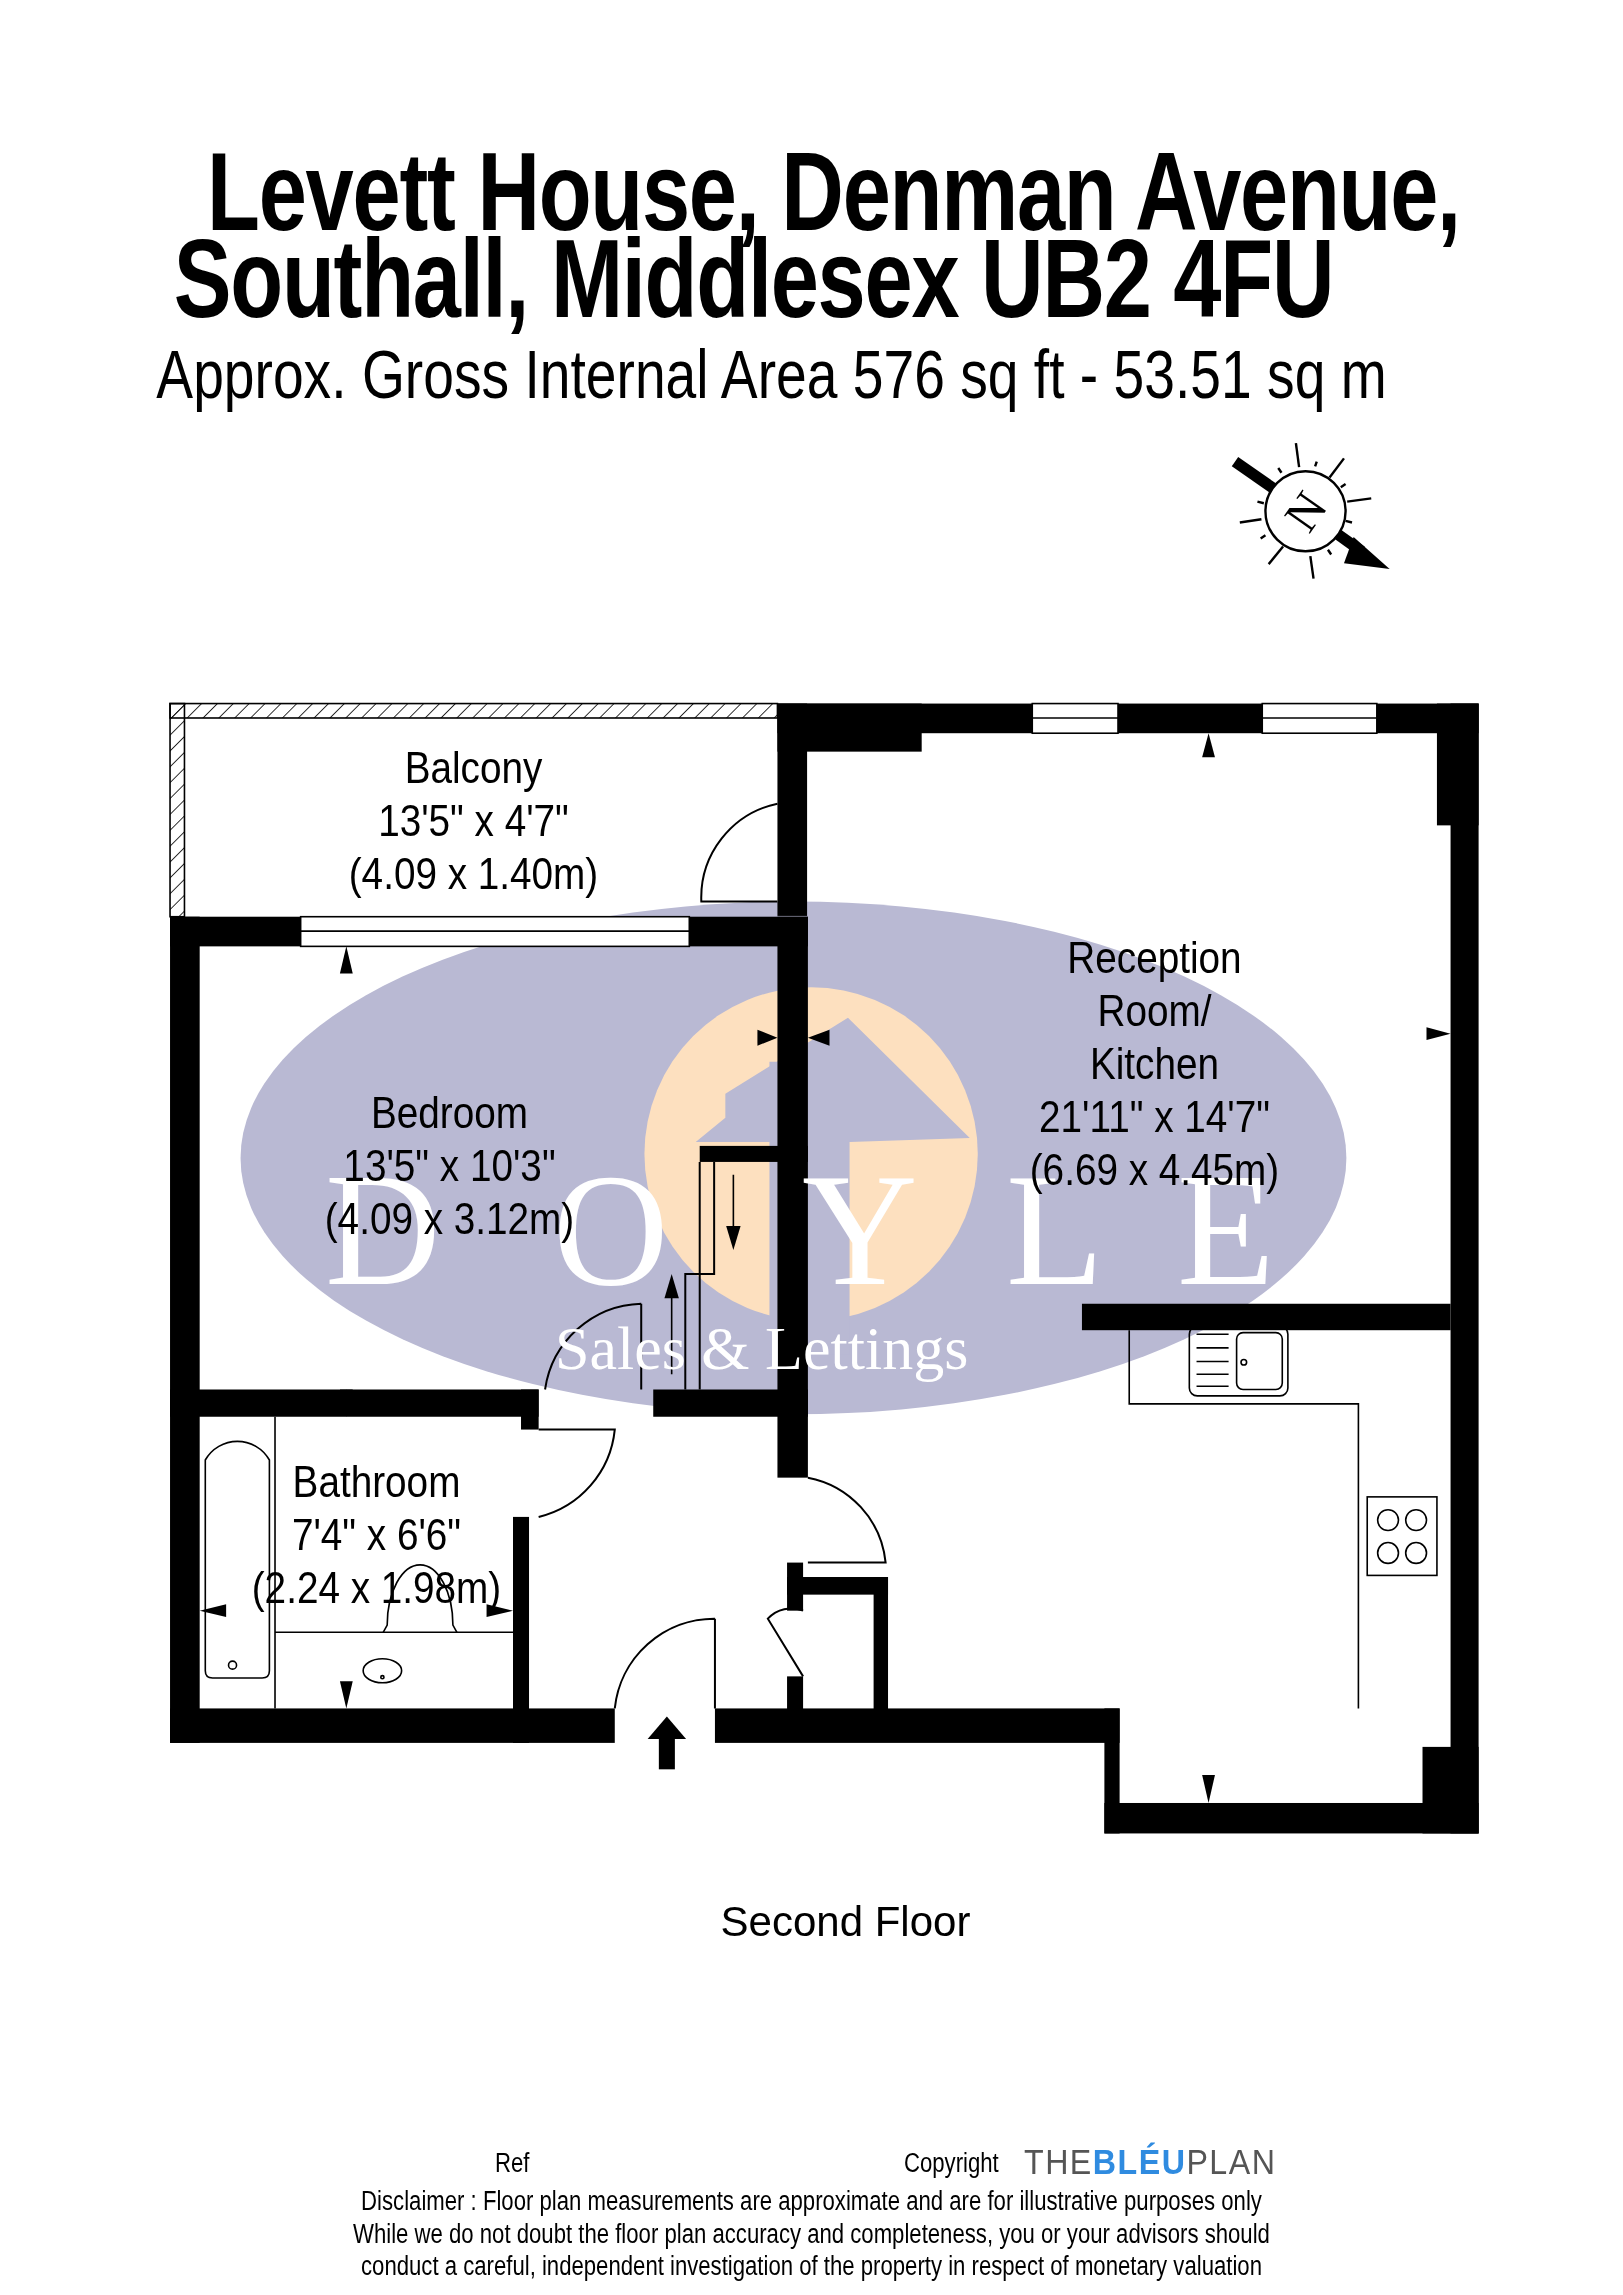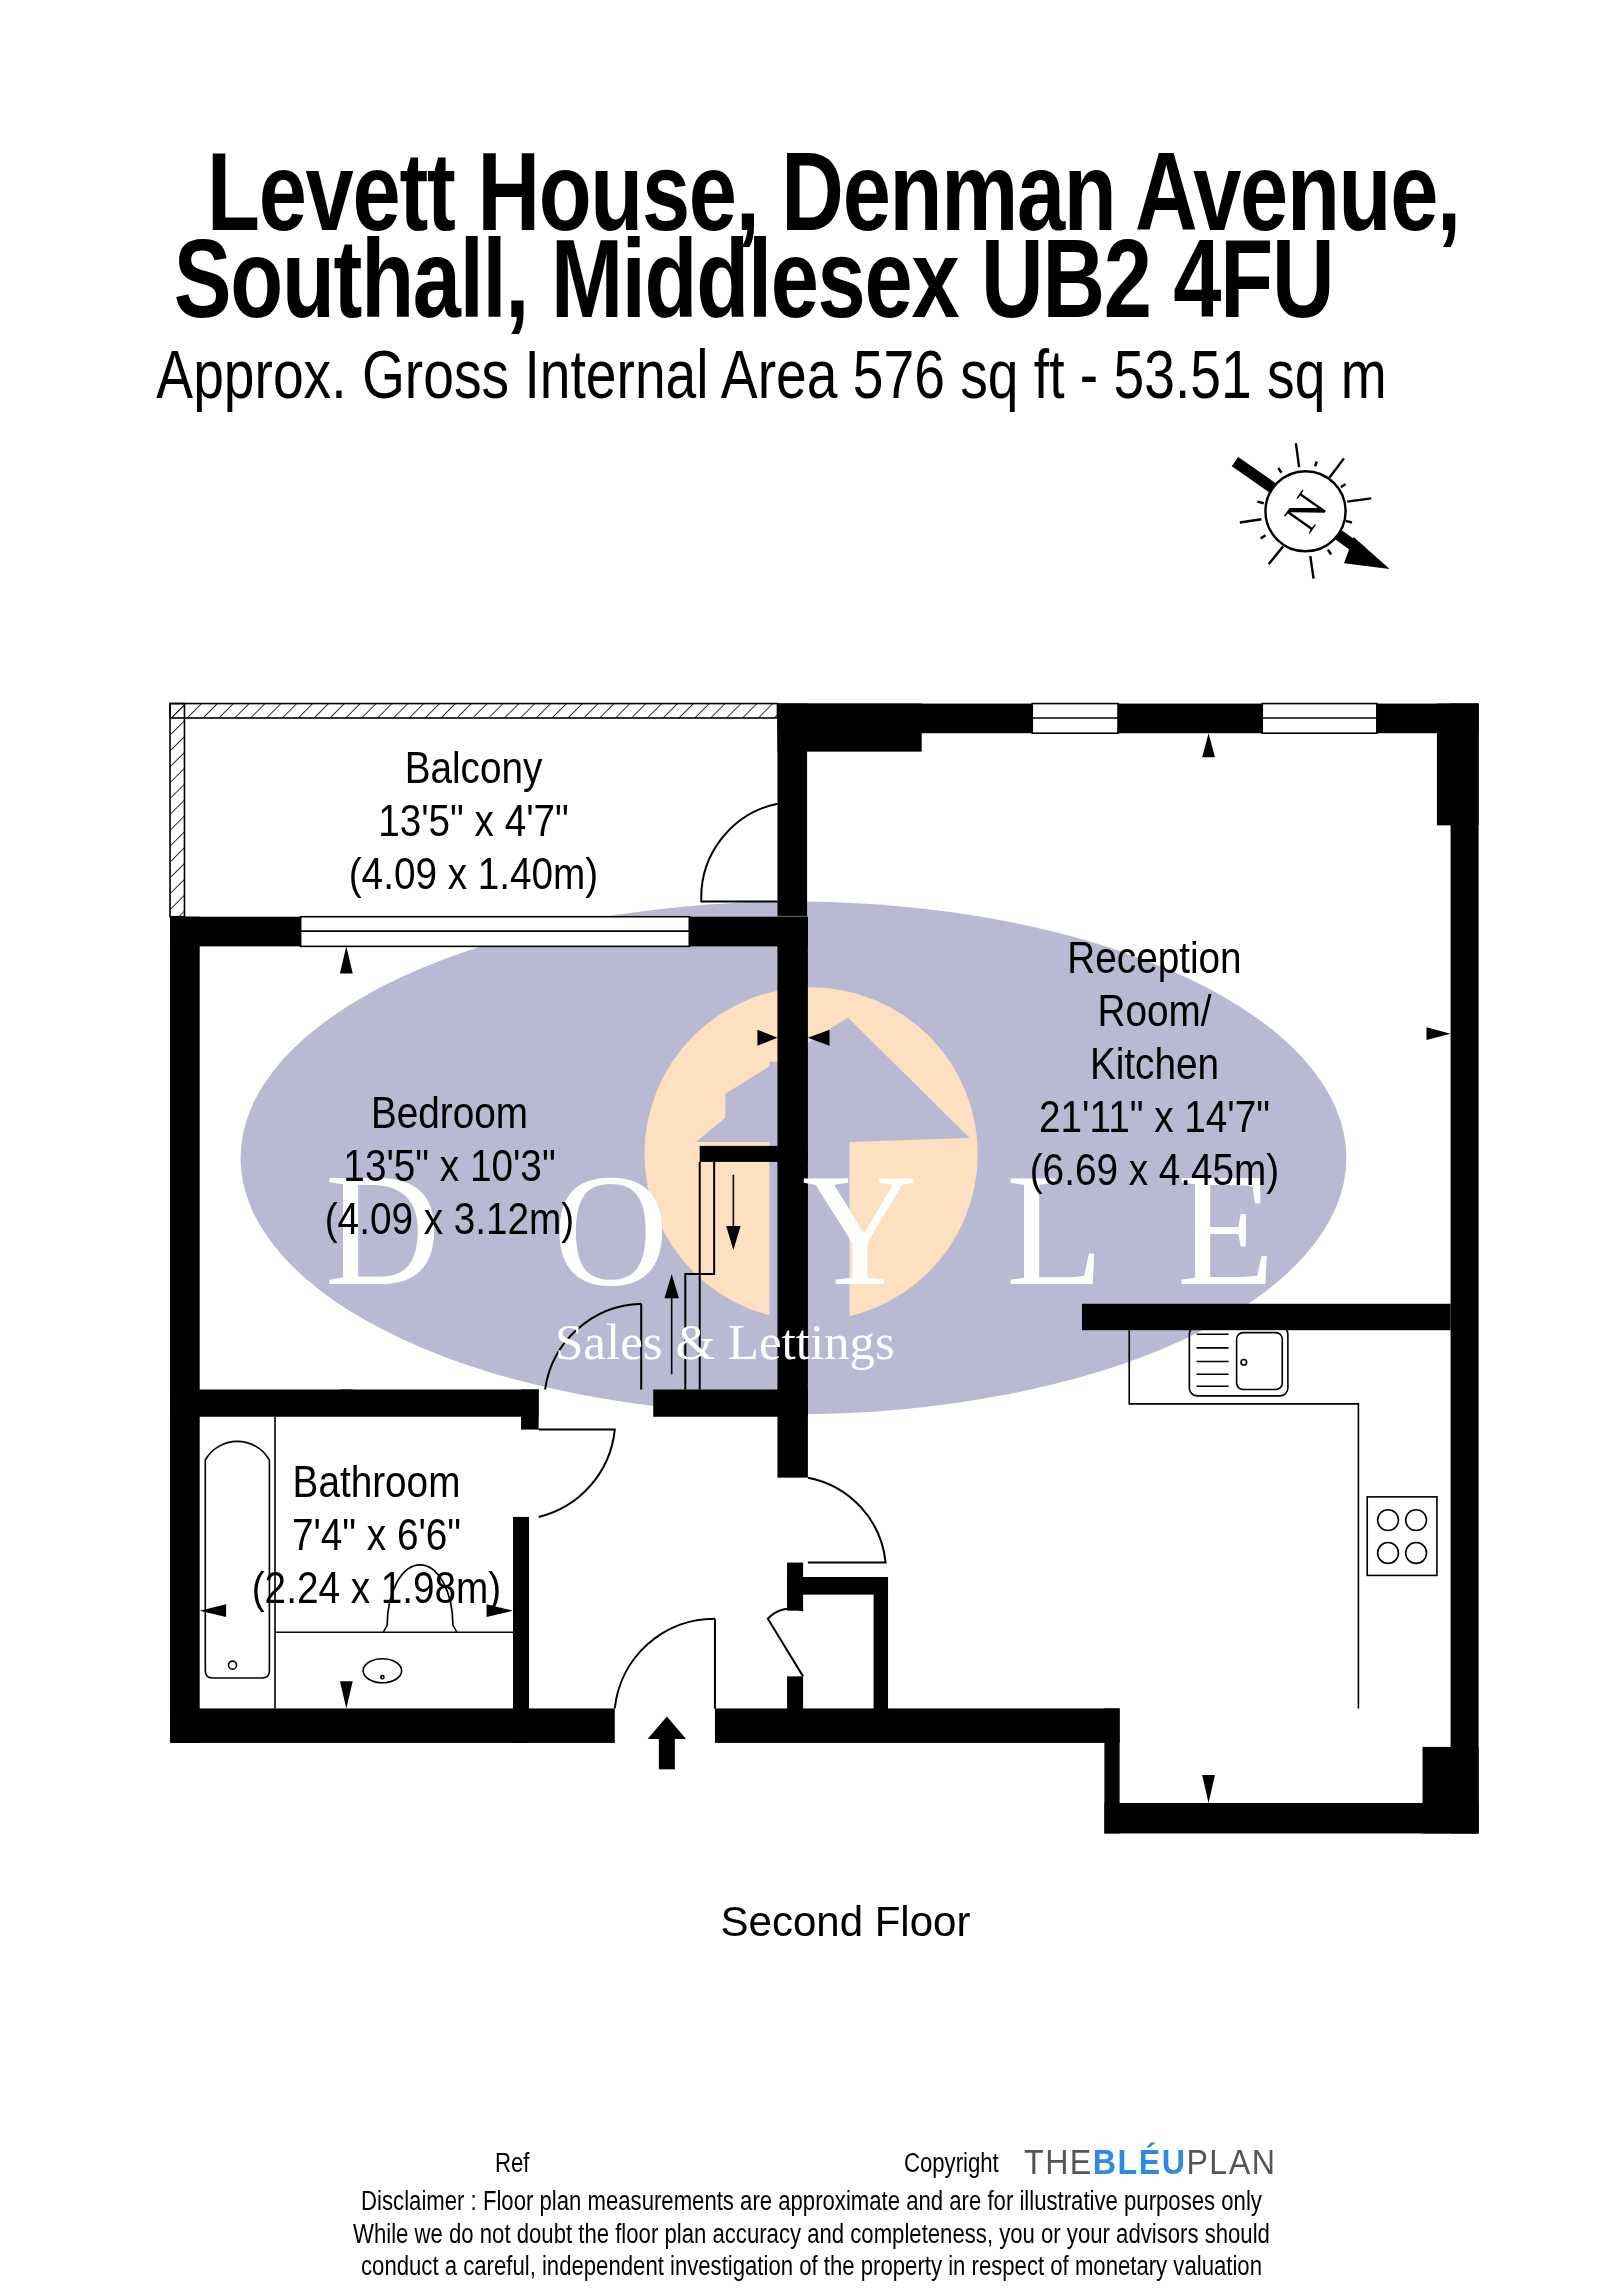--- a/index.html
+++ b/index.html
@@ -187,21 +187,21 @@
     <polygon points="832,2142 808,2170 856,2170"></polygon>
     <rect x="822" y="2168" width="20" height="40"></rect>
   </g>
 </svg>
 
 <div class="wm-text" style="left:325px;top:1138px;font-size:160px;">D</div>
 <div class="wm-text" style="left:553px;top:1138px;font-size:160px;">O</div>
 <div class="wm-text" style="left:802px;top:1138px;font-size:160px;">Y</div>
 <div class="wm-text" style="left:1006px;top:1138px;font-size:160px;">L</div>
 <div class="wm-text" style="left:1177px;top:1138px;font-size:160px;">E</div>
-<div class="wm-text" style="left:555px;top:1313px;font-size:51px;">Sales &amp; Lettings</div>
+<div class="wm-text" style="left:555px;top:1313px;font-size:62px;">Sales &amp; Lettings</div>
 
 <div class="room-label" style="left:313px;width:321px;top:741px;">
   <div>Balcony</div>
   <div>13'5" x 4'7"</div>
   <div>(4.09 x 1.40m)</div>
 </div>
 <div class="room-label" style="left:289px;width:321px;top:1086px;">
   <div>Bedroom</div>
   <div>13'5" x 10'3"</div>
   <div>(4.09 x 3.12m)</div>

